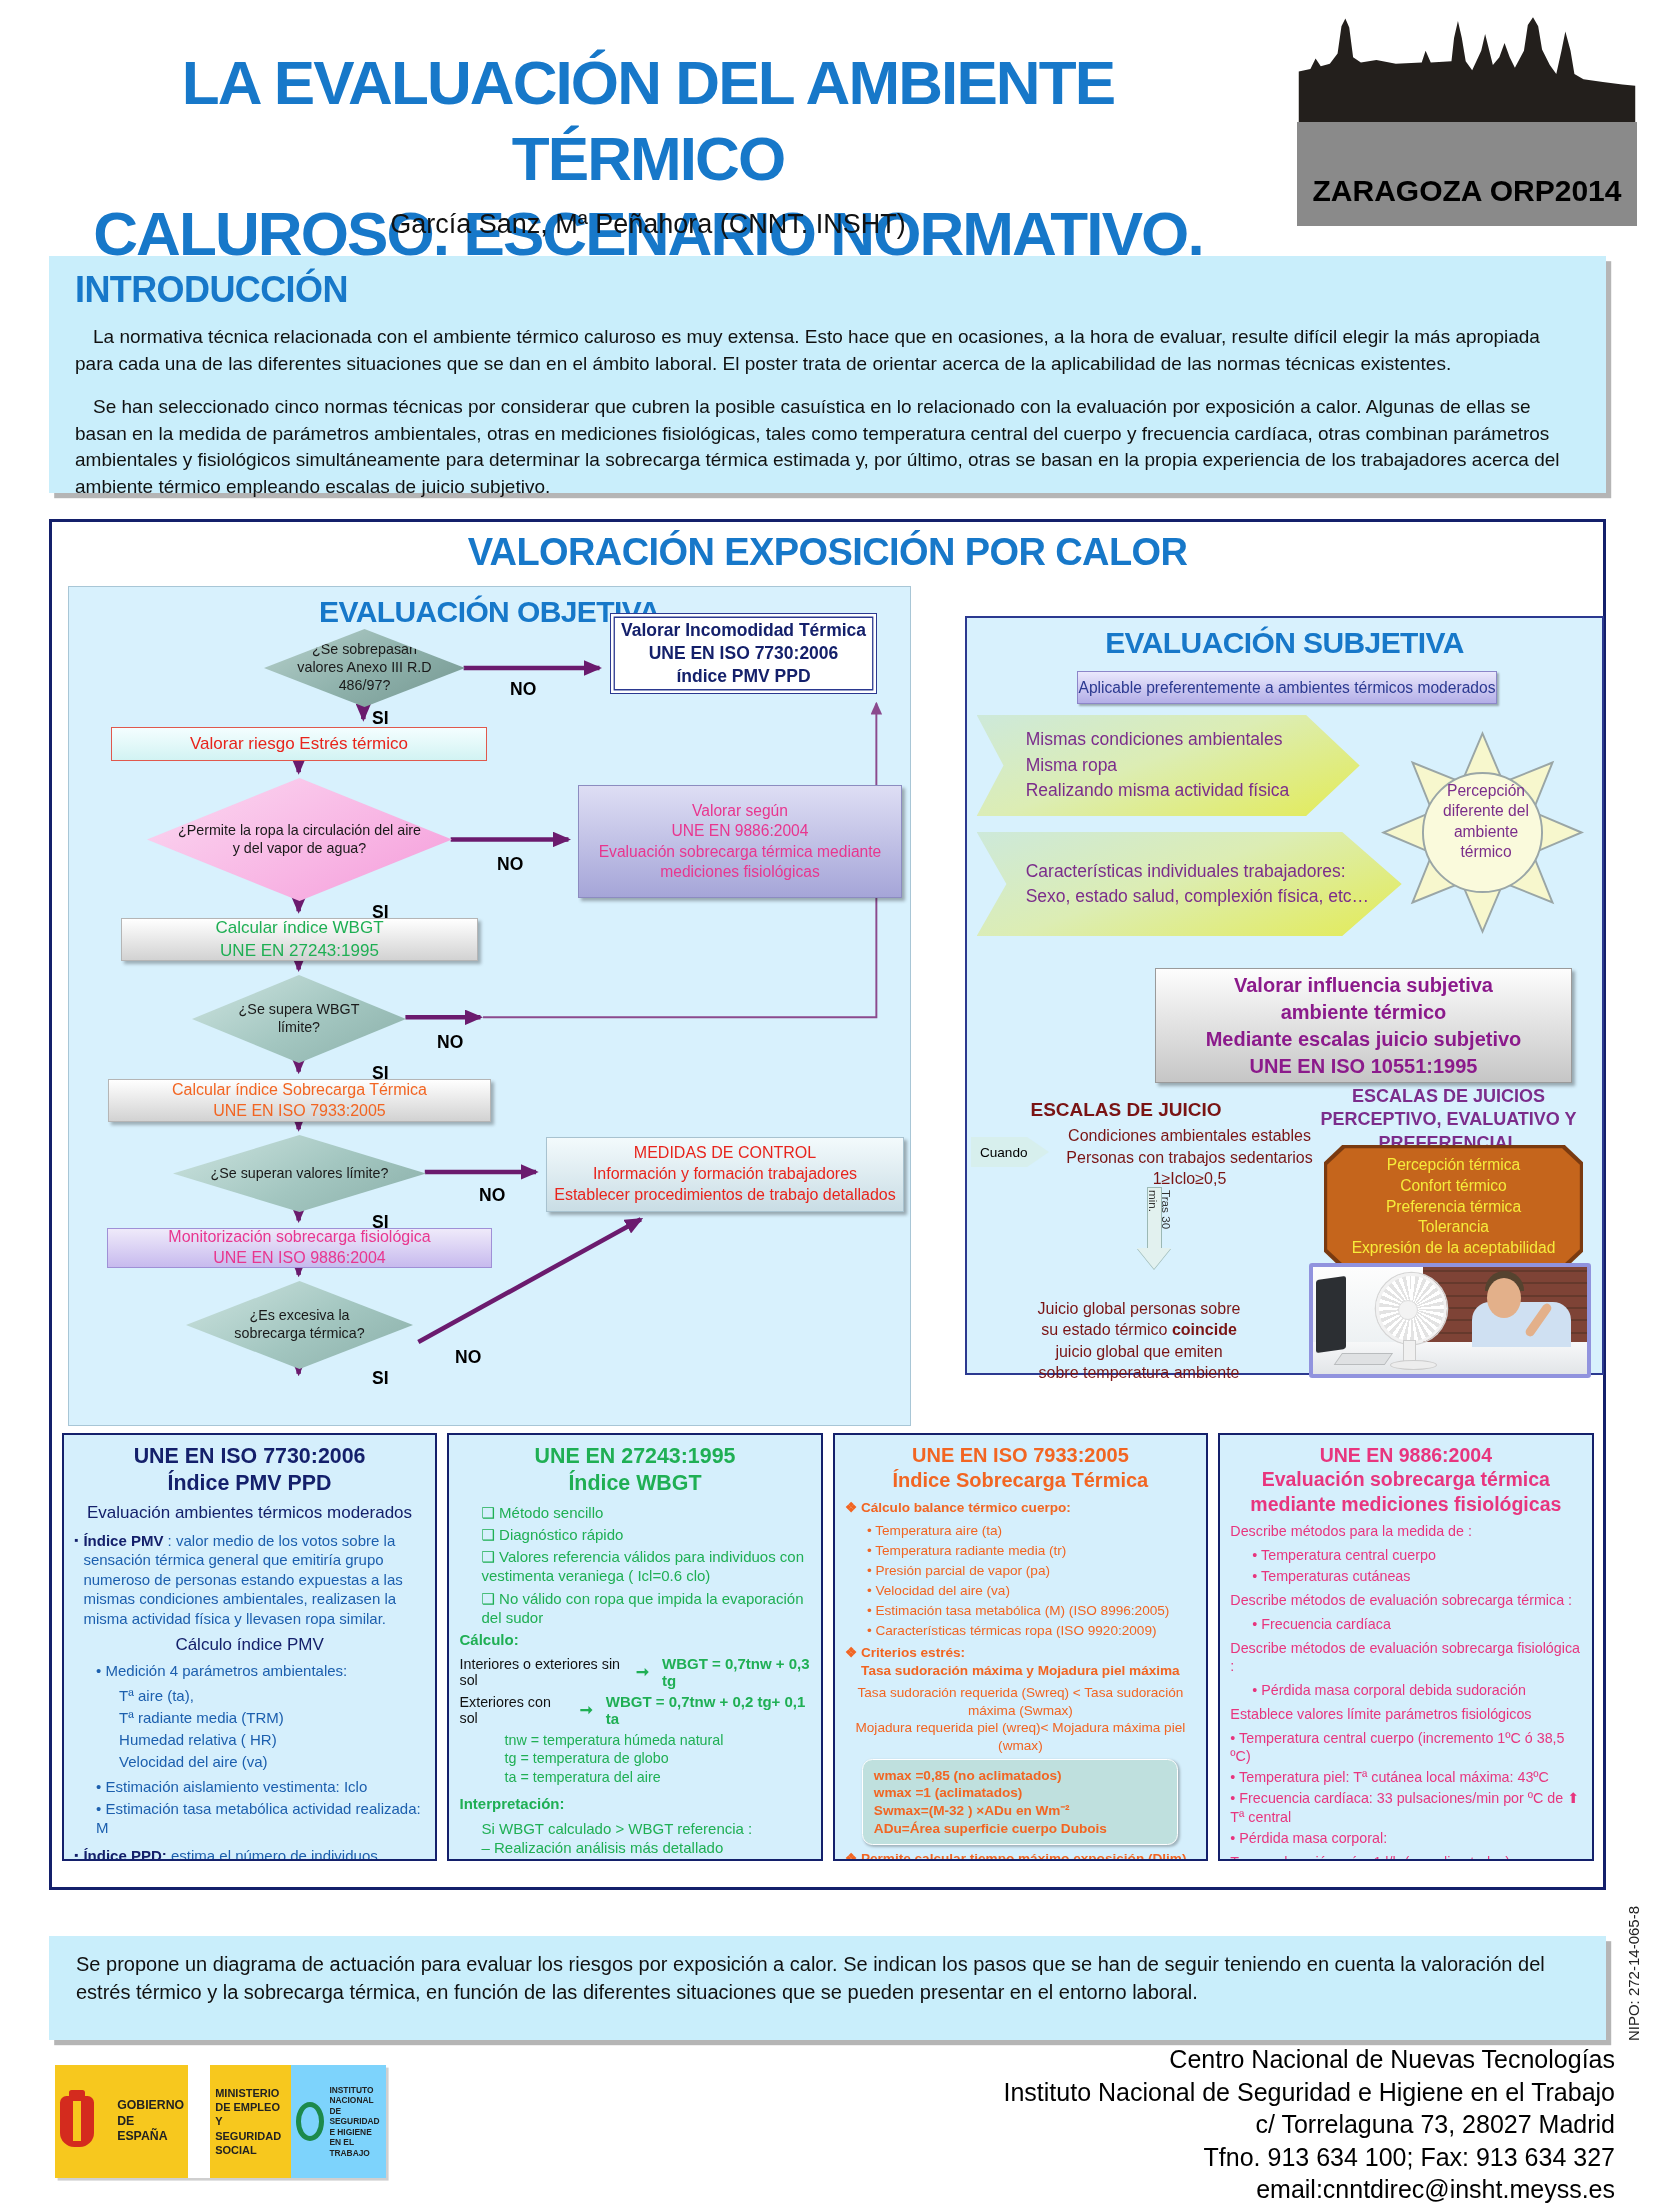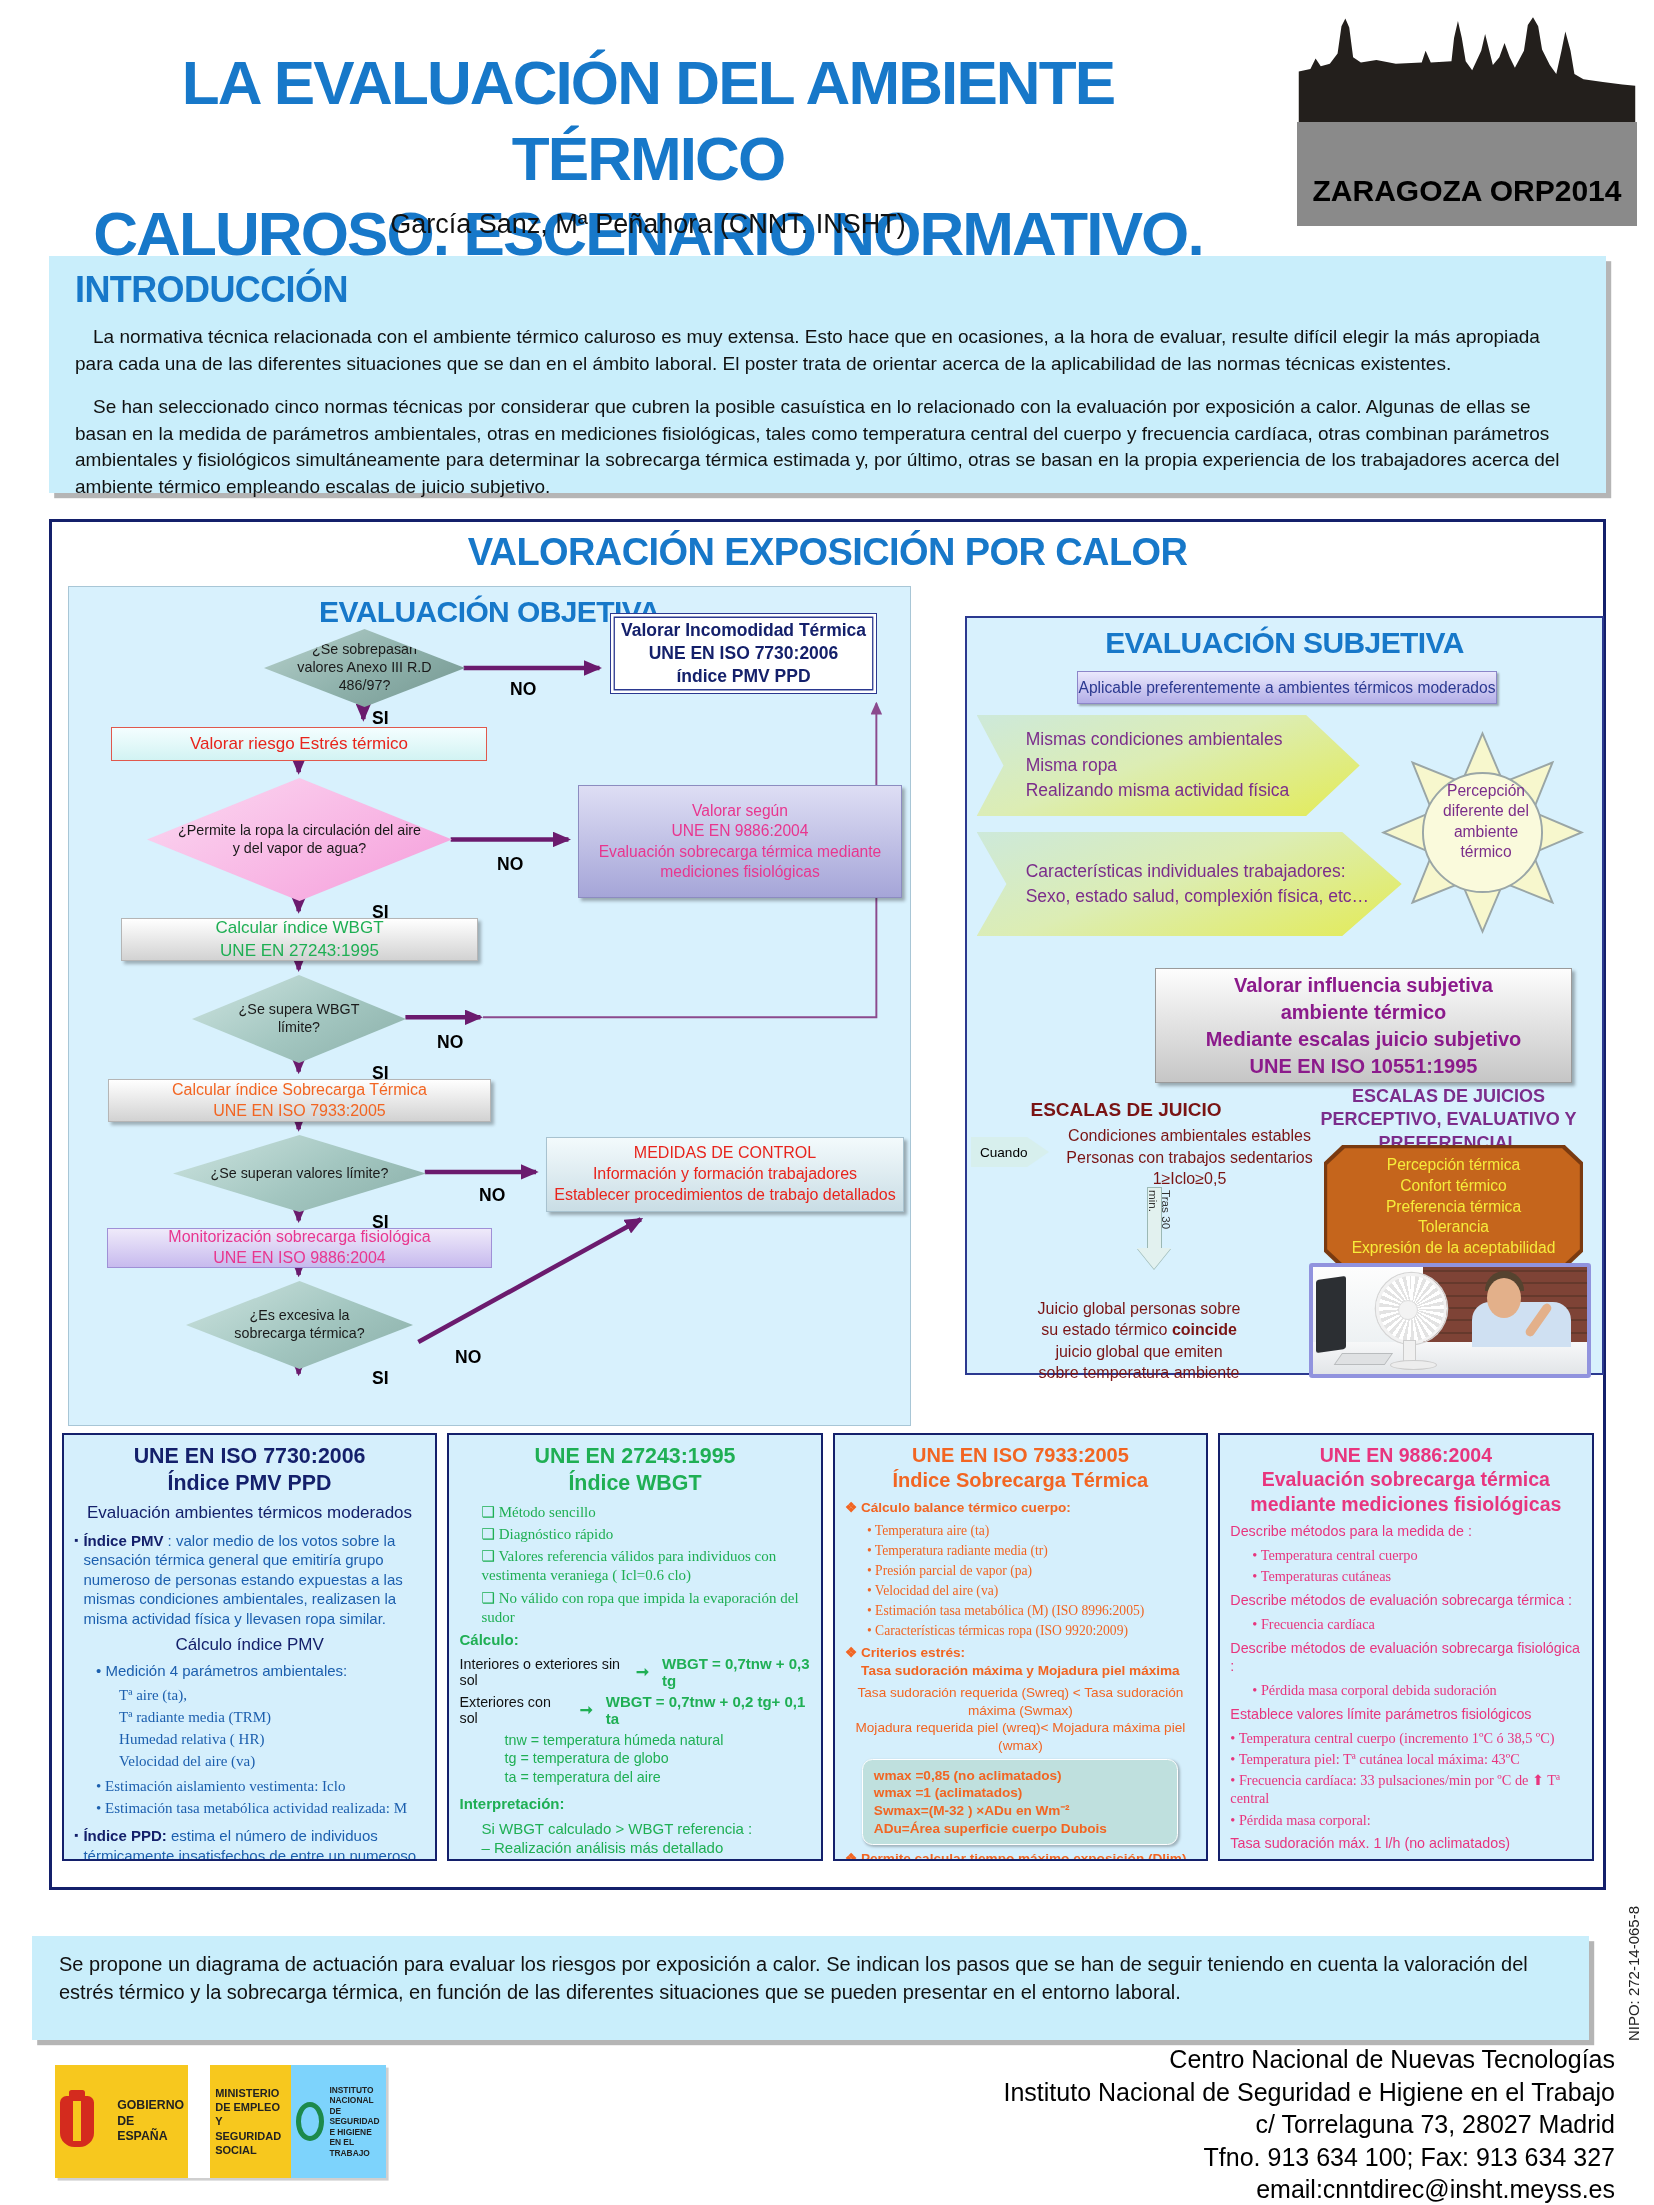--- a/index.html
+++ b/index.html
@@ -129,34 +129,34 @@
   .std-title{text-align:center;font-weight:bold;line-height:1.25;margin-bottom:6.5px;}
   .c-navy{color:#14206b;} .t-blue{color:#1c5fae;} .c-green{color:#1faf54;} .c-orange{color:#f26522;} .c-pink{color:#e8357e;}
   .std1 .std-title{font-size:21.4px;} .std2 .std-title{font-size:21.4px;}
   .std3 .std-title{font-size:20px;} .std4 .std-title{font-size:19.5px;}
   .std-sub{text-align:center;font-size:17px;margin-bottom:7.8px;}
   .b23{font-size:15px;line-height:1.3;} .b22{font-size:14.3px;line-height:1.3;} .b21{font-size:13.6px;line-height:1.28;}
   .mb8{margin-bottom:5.2px;} .mb12{margin-bottom:7.8px;} .mt10{margin-top:6.5px;}
   .lead{display:flex;gap:5.2px;margin-bottom:6.5px;}
   .sq-bullet{font-size:11.7px;line-height:1.6;}
   .indent1{padding-left:22px;} .indent2{padding-left:45px;}
-  .list-item,.li{margin-bottom:2.6px;font-family:Liberation Serif, serif;}
+  .list-item,.li{margin-bottom:2.6px;}
   .calc-head{text-align:center;font-size:17px;margin:5.2px 0 6.5px;}
   .formula-row{display:flex;align-items:center;gap:13px;margin:3.9px 0;}
   .f-label{color:#111;font-size:14.3px;}
   .f-arrow{color:#1faf54;font-weight:bold;font-size:15.6px;}
   .f-green{color:#1faf54;font-weight:bold;font-size:15px;}
   .bold{font-weight:bold;}
   .center{text-align:center;}
   .wmax-box{margin:5.2px auto;width:90%;background:#bfe0de;border-radius:10.4px;border:1.3px solid #fff;
     box-shadow:1.9px 1.9px 2.6px rgba(0,0,0,.25);color:#f26522;font-weight:bold;font-size:13.6px;
     padding:6.5px 10.4px;box-sizing:border-box;line-height:1.3;}
 
   
-  .conclusion-box{position:absolute;left:32px;top:1936px;width:1557px;height:104px;background:#c9eefb;
+  .conclusion-box{position:absolute;left:49px;top:1936px;width:1557px;height:104px;background:#c9eefb;
     box-shadow:5.2px 5.2px 0 #b5b5b5;padding:14.3px 27px;box-sizing:border-box;font-size:20px;line-height:1.4;}
   .nipo{position:absolute;left:1625px;top:1906px;writing-mode:vertical-rl;transform:rotate(180deg);
     font-size:15px;color:#222;}
   .footer-logo{position:absolute;left:55px;top:2065px;width:331px;height:113px;display:flex;
     box-shadow:2.6px 2.6px 0 #cfcfcf;background:#fff;}
   .cell1{width:133px;background:#f7c81e;display:flex;align-items:center;gap:23px;padding:5.2px;box-sizing:border-box;}
   .cell2{width:91px;background:#f7c81e;border-left:1.9px solid #fff;display:flex;align-items:center;
     padding:5.2px;box-sizing:border-box;font-size:11px;font-weight:bold;color:#222;line-height:1.3;margin-left:21px;}
   .cell3{width:107px;background:#7dd3fc;display:flex;align-items:center;gap:5.2px;padding:5.2px;box-sizing:border-box;
     font-size:8.4px;font-weight:bold;color:#222;line-height:1.25;}

